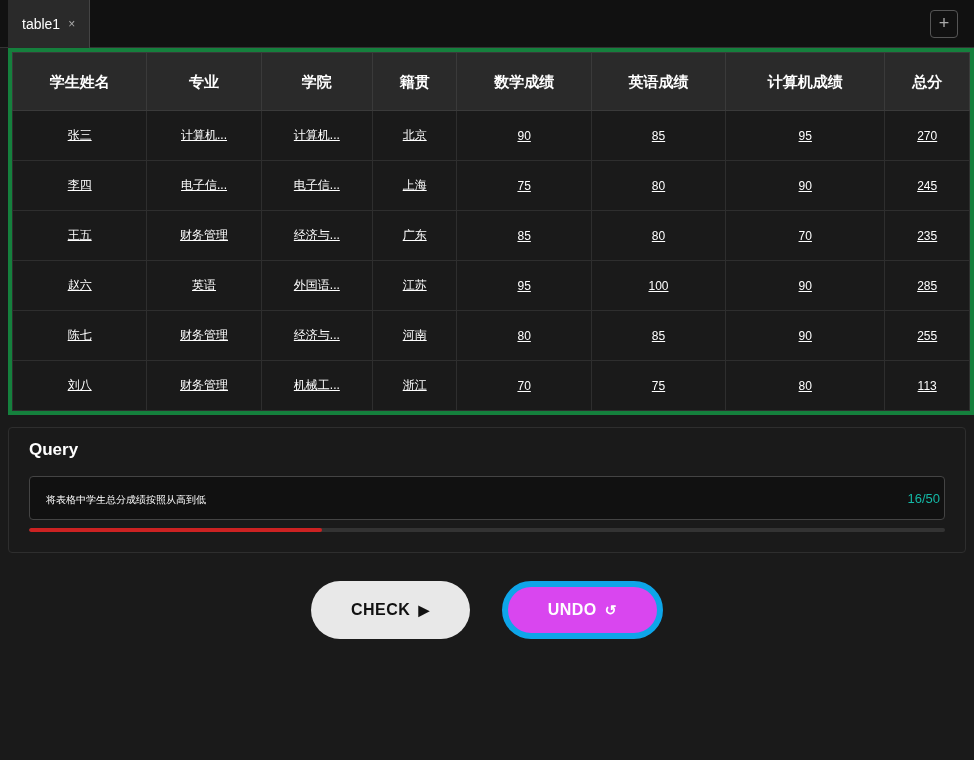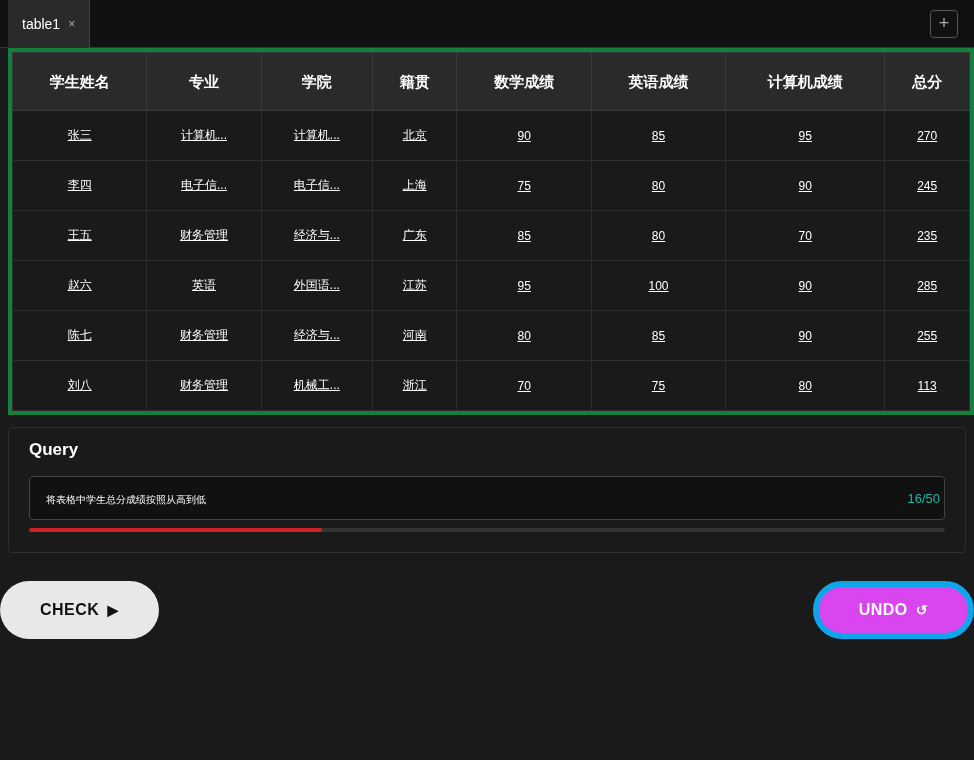--- a/index.html
+++ b/index.html
@@ -138,21 +138,21 @@
     .query-progress-fill {
       height: 100%;
       background: #cc2222;
       border-radius: 2px;
       width: 32%;
     }
 
     
     .button-row {
       display: flex;
-      justify-content: space-between;
+      justify-content: center;
       gap: 32px;
       margin-top: 28px;
       margin-bottom: 12px;
     }
     .btn {
       display: flex;
       align-items: center;
       gap: 8px;
       padding: 14px 40px;
       border-radius: 30px;

